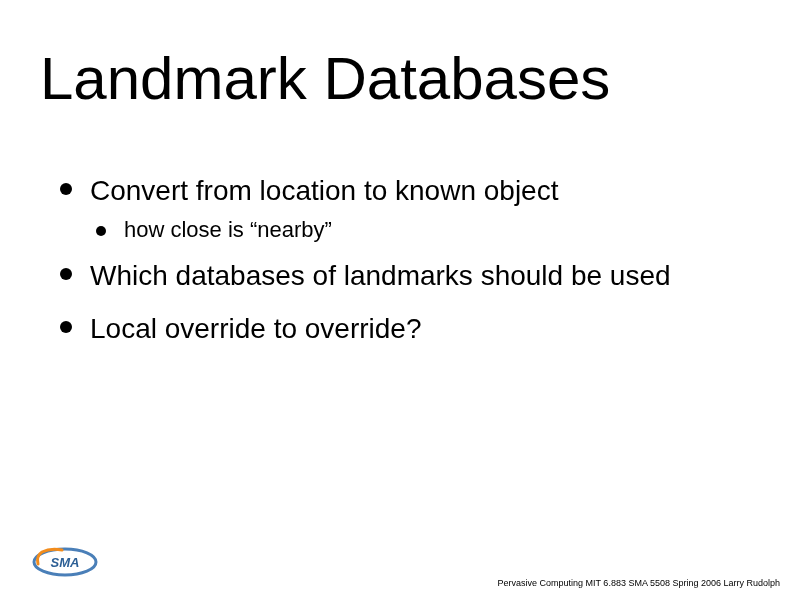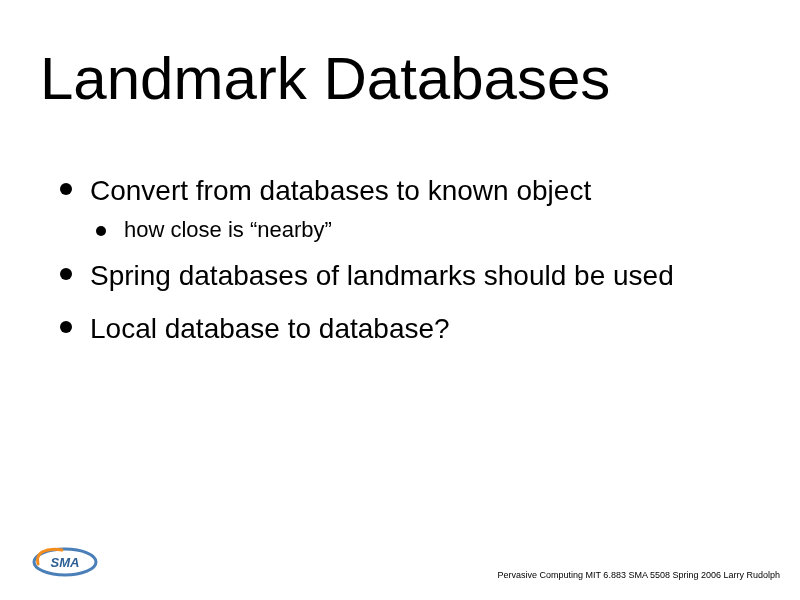--- a/index.html
+++ b/index.html
@@ -48,21 +48,21 @@
     width: 10px;
     height: 10px;
     margin-top: 10px;
   }
   .sub .bullet-text {
     font-size: 22px;
   }
   .gap { height: 10px; }
   .footer {
     position: absolute;
-    bottom: 20px;
+    bottom: 12px;
     right: 20px;
     font-size: 9px;
     color: #000;
     margin-top: 36px;
   }
   .logo {
     position: absolute;
     bottom: 18px;
     left: 32px;
     width: 66px;
@@ -71,38 +71,38 @@
 </style>
 </head>
 <body>
 
 <div class="title">Landmark Databases</div>
 
 <div class="content">
 
   <div class="bullet-row">
     <div class="bullet-dot"></div>
-    <div class="bullet-text">Convert from databases to known object</div>
+    <div class="bullet-text">Convert from location to known object</div>
   </div>
 
   <div class="bullet-row sub">
     <div class="bullet-dot"></div>
     <div class="bullet-text">how close is “nearby”</div>
   </div>
 
   <div class="bullet-row">
     <div class="bullet-dot"></div>
-    <div class="bullet-text">Spring databases of landmarks should be used</div>
+    <div class="bullet-text">Which databases of landmarks should be used</div>
   </div>
 
   <div class="gap"></div>
 
   <div class="bullet-row">
     <div class="bullet-dot"></div>
-    <div class="bullet-text">Local database to database?</div>
+    <div class="bullet-text">Local override to override?</div>
   </div>
 
 </div>
 
 <div class="logo">
   <svg viewBox="0 0 66 40" width="66" height="40">
     <ellipse cx="33" cy="20" rx="31" ry="13" fill="none" stroke="#4a7fb8" stroke-width="3"></ellipse>
     <path d="M 6 22 Q 4 14 10 10 Q 18 6 30 8" fill="none" stroke="#f28c1c" stroke-width="3" stroke-linecap="round"></path>
     <text x="33" y="25" text-anchor="middle" font-family="Arial" font-size="13" font-weight="bold" font-style="italic" fill="#2c5f95">SMA</text>
   </svg>

